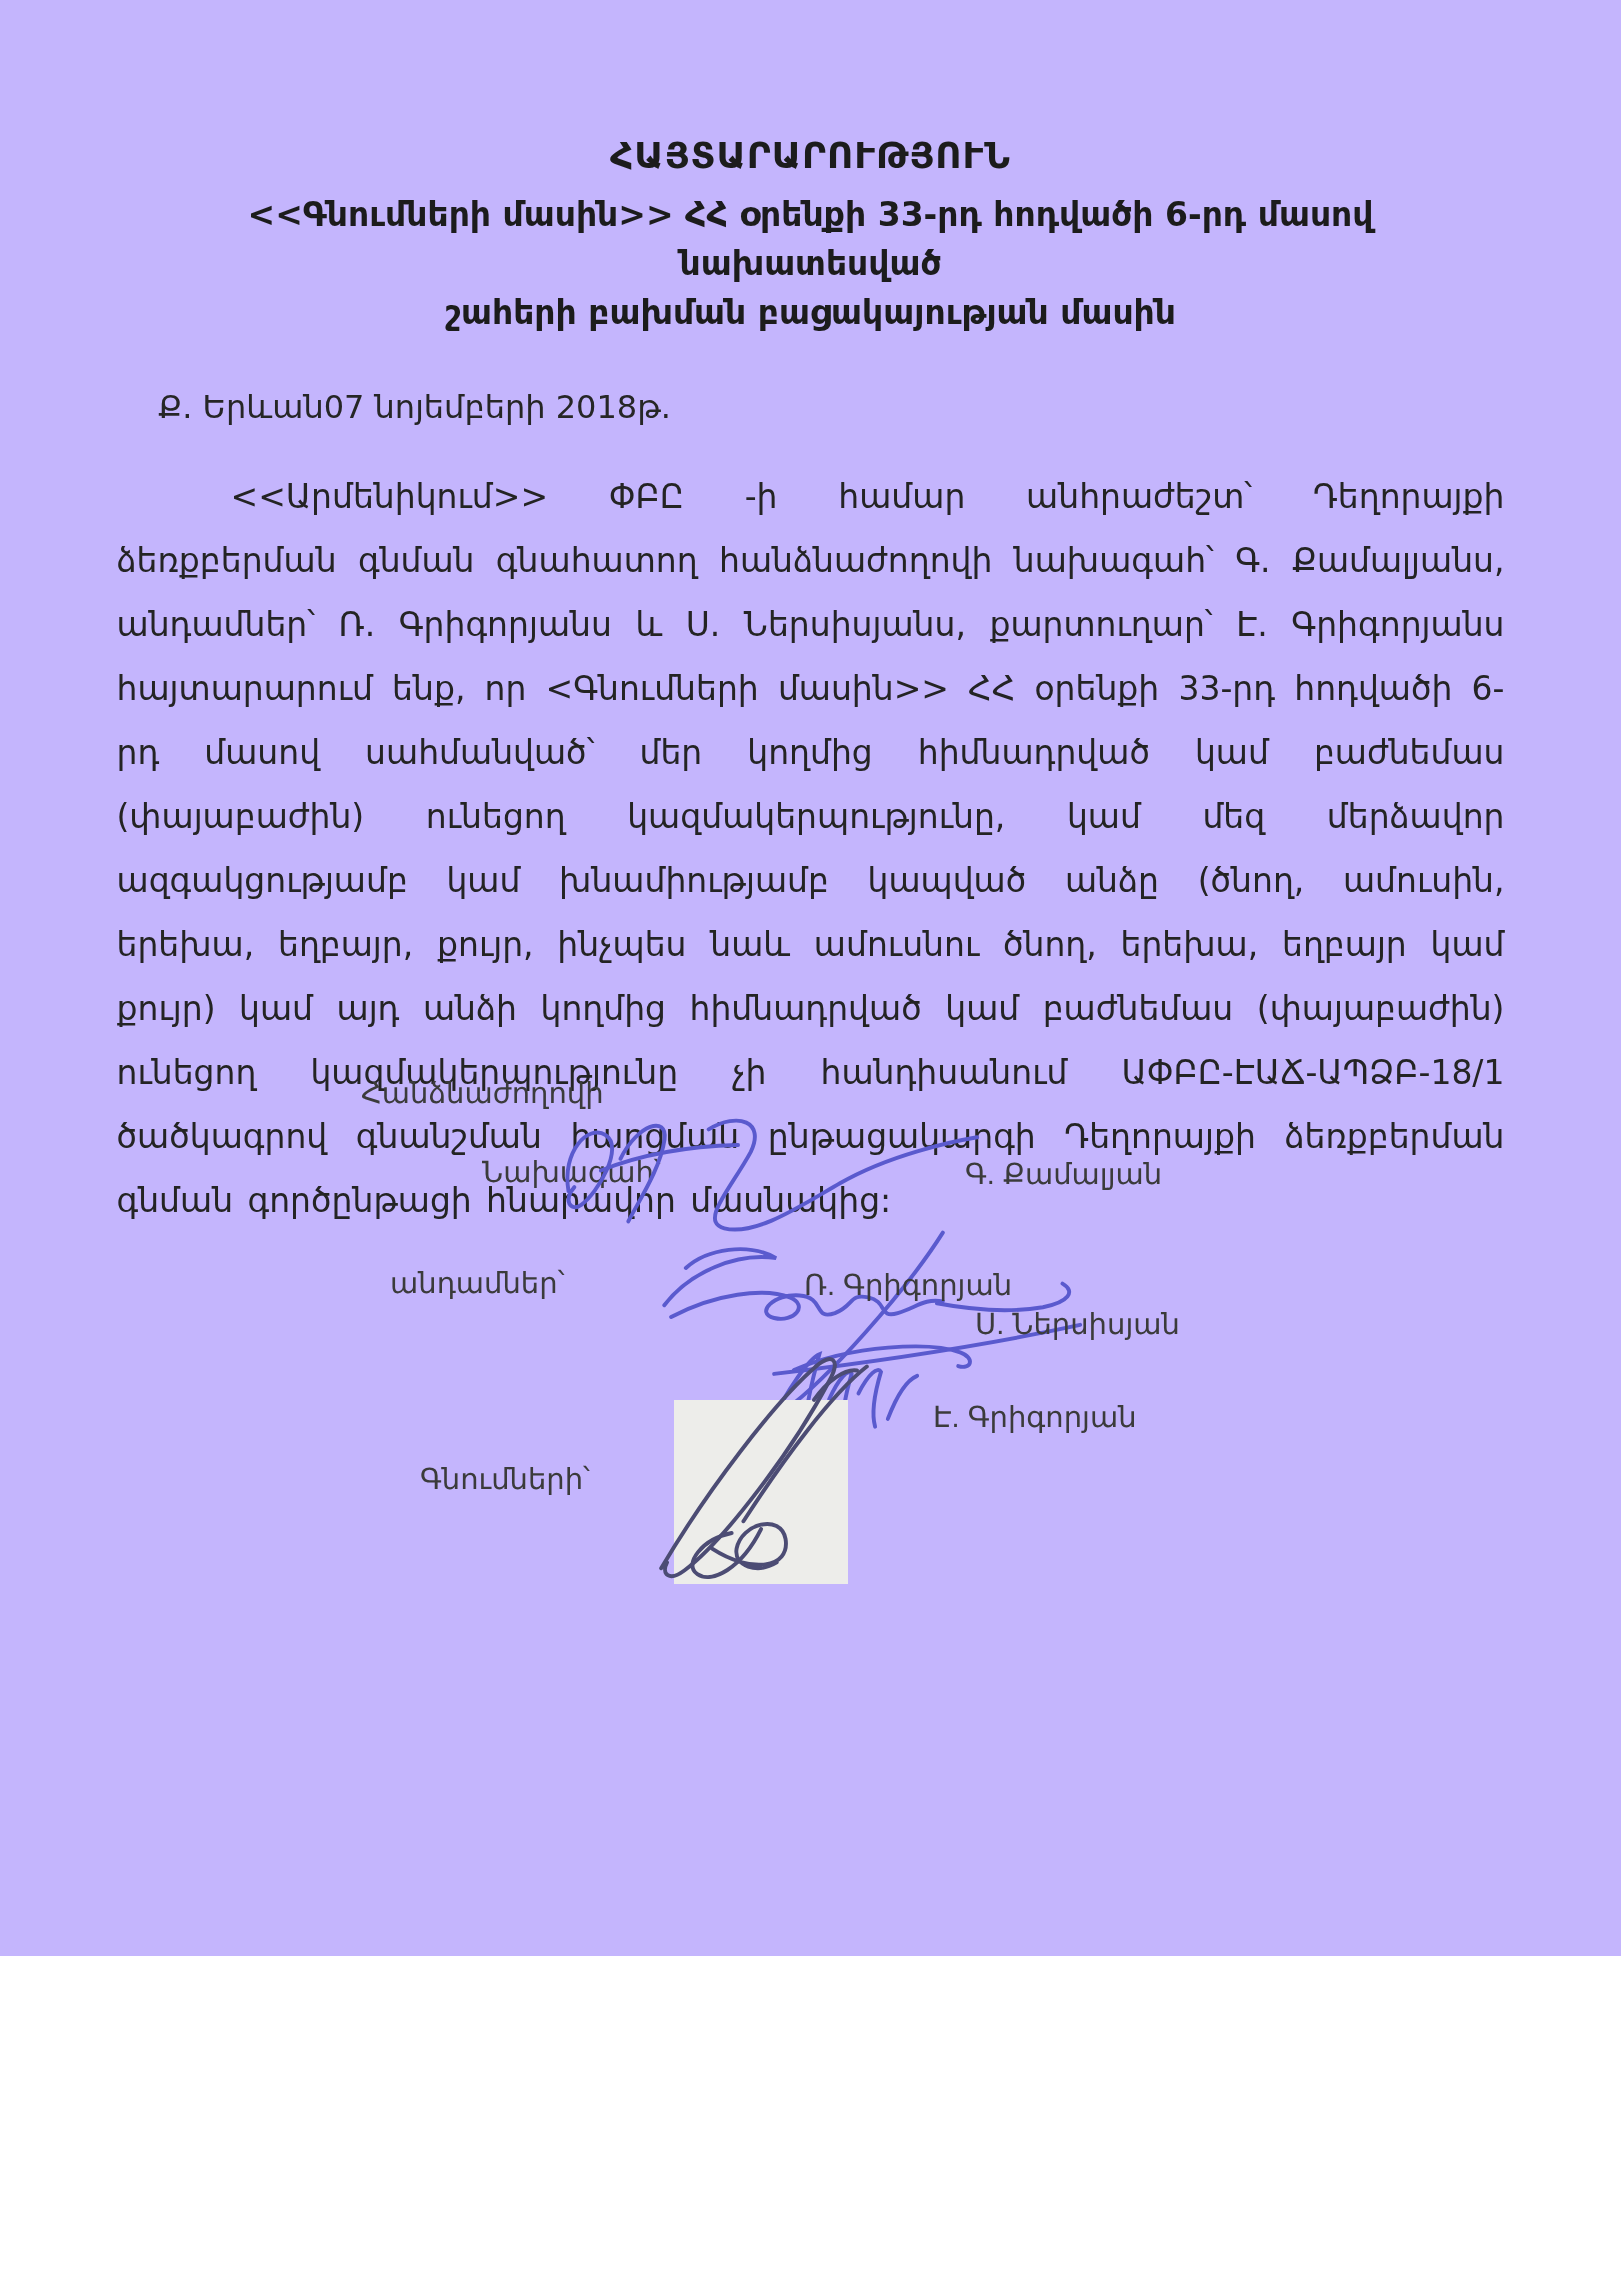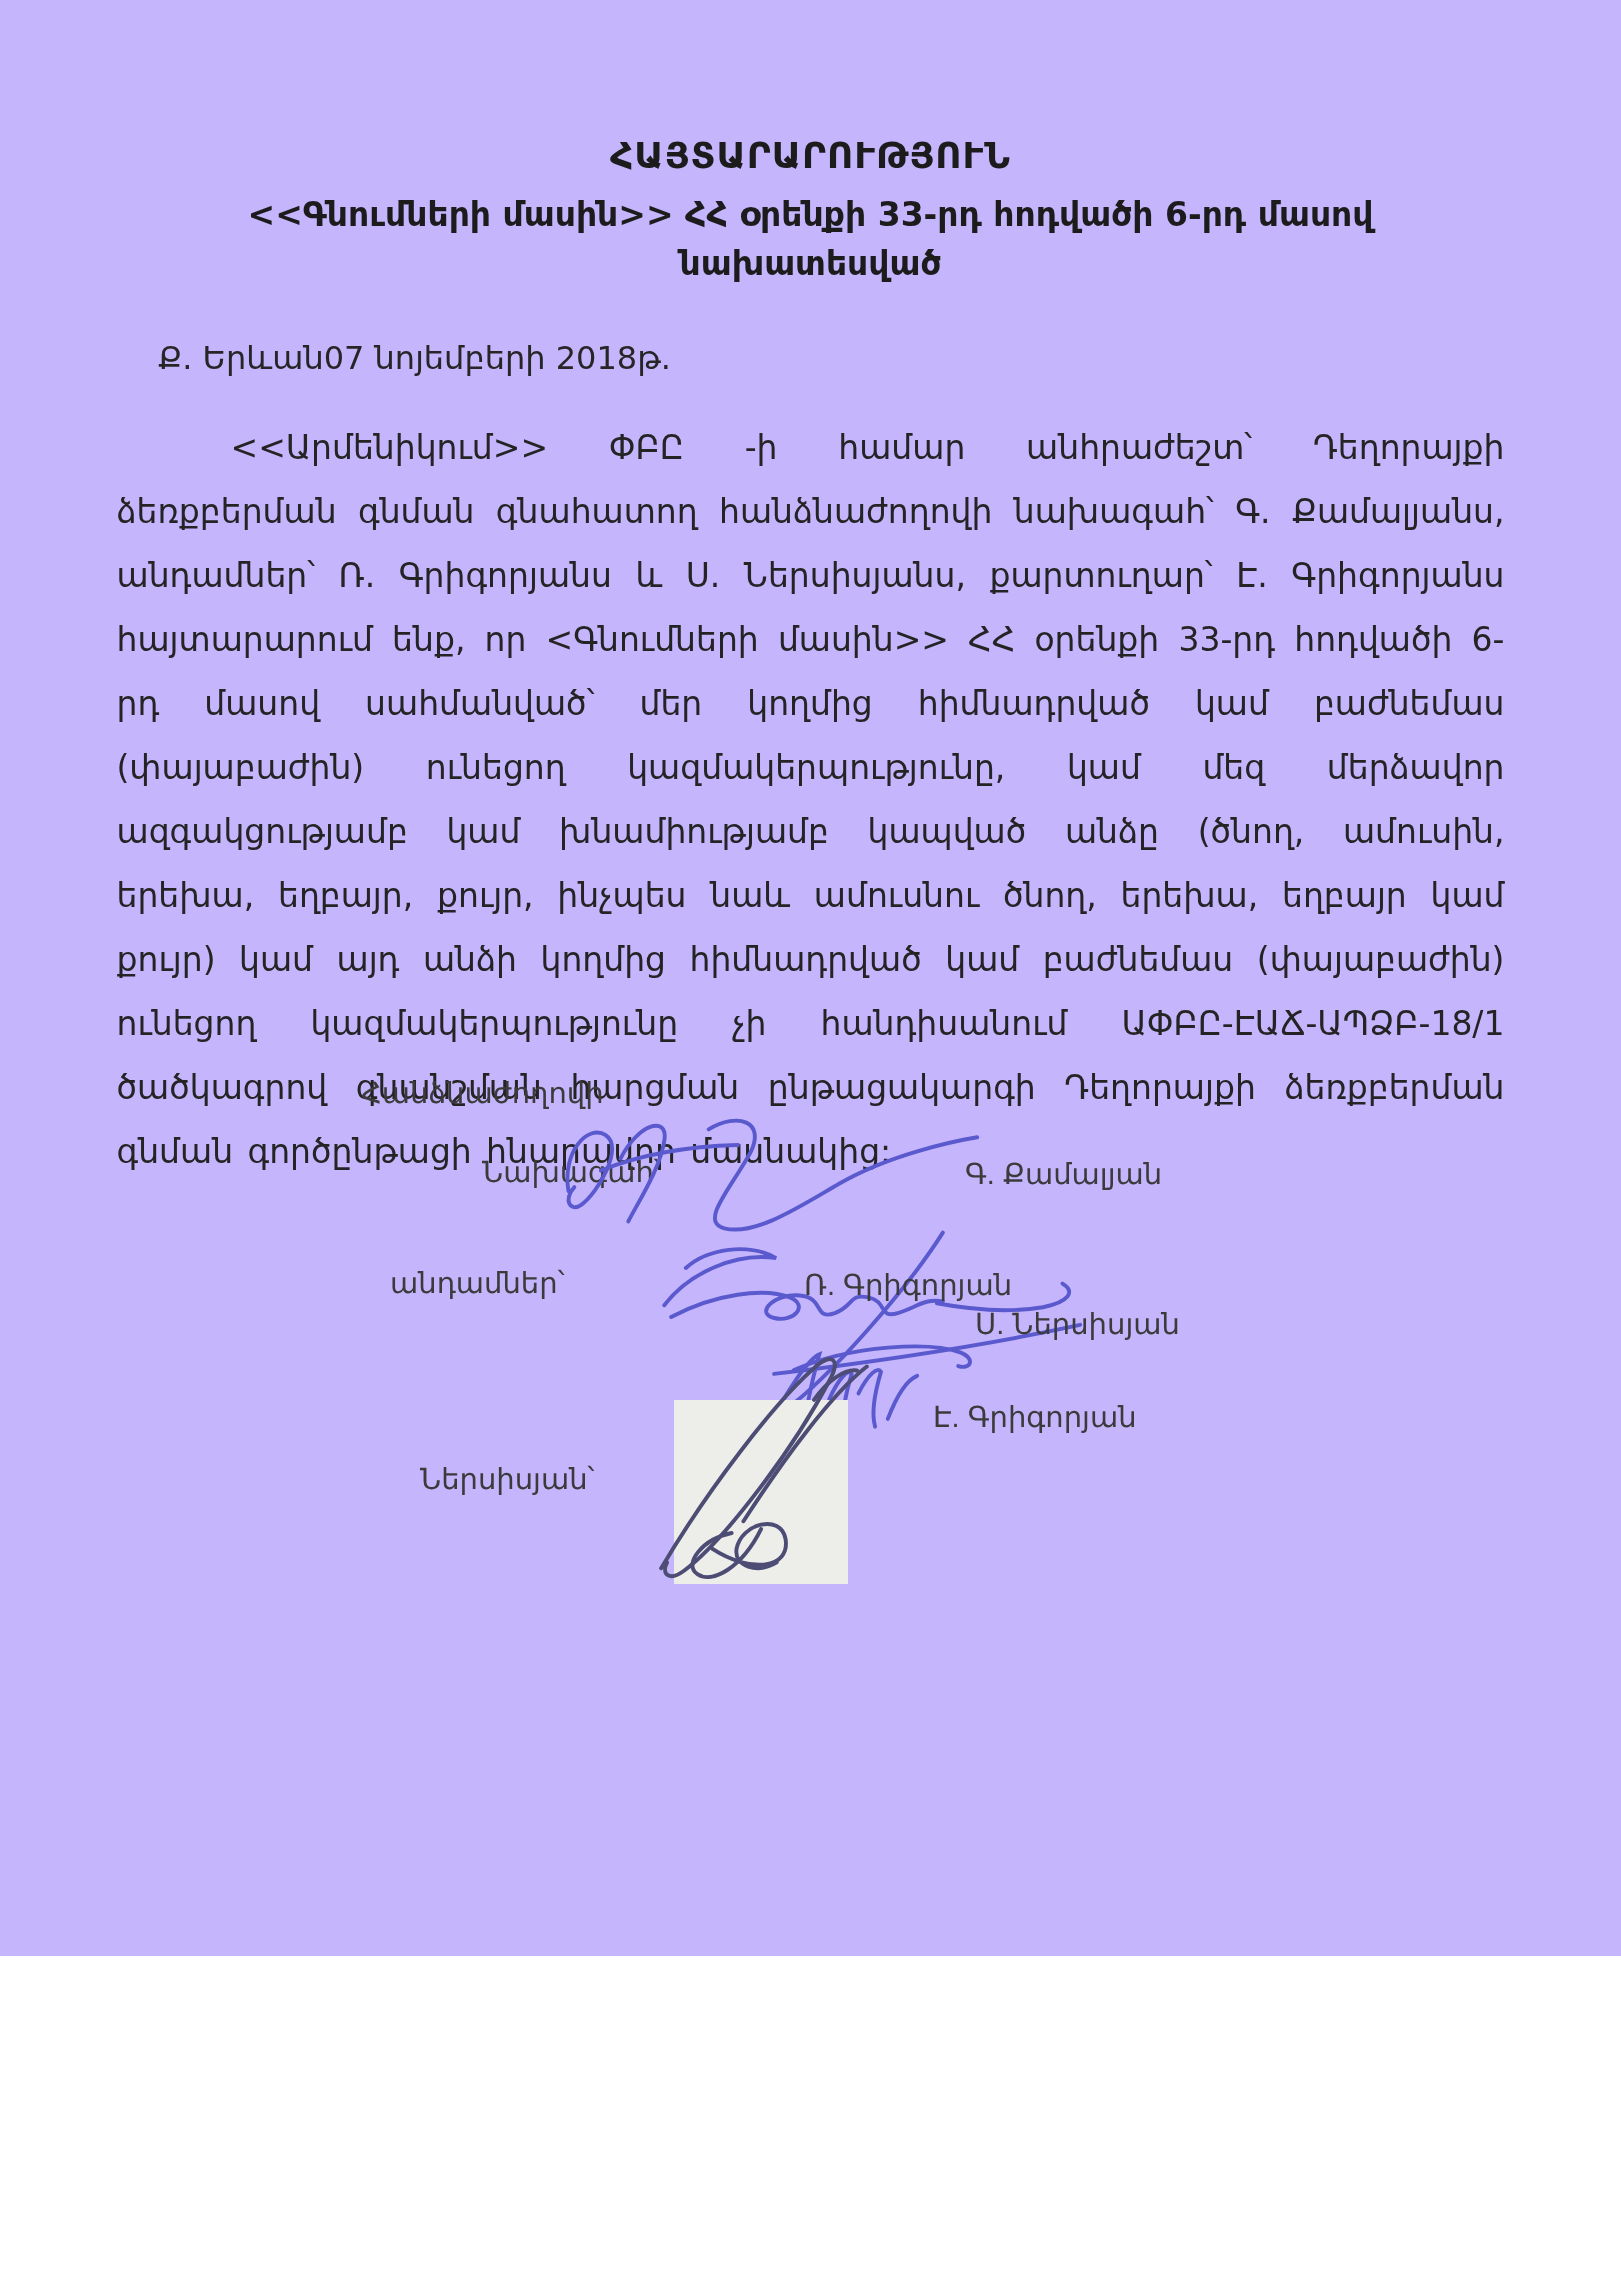--- a/index.html
+++ b/index.html
@@ -80,20 +80,21 @@
 </style>
 </head>
 <body>
 
 <div class="page">
 
   <div class="header">
     <div class="doc-title">ՀԱՅՏԱՐԱՐՈՒԹՅՈՒՆ</div>
     <div class="doc-subtitle">
       <span>&lt;&lt;Գնումների մասին&gt;&gt; ՀՀ օրենքի 33-րդ հոդվածի 6-րդ մասով նախատեսված</span><br>
+      <span>շահերի բախման բացակայության մասին</span>
     </div>
   </div>
 
   <div class="place-date-row">
     <span class="place">Ք. Երևան</span>
     <span class="date">07  նոյեմբերի 2018թ.</span>
   </div>
 
   <div class="body-paragraph">&lt;&lt;Արմենիկում&gt;&gt; ՓԲԸ  -ի համար անհրաժեշտ՝ Դեղորայքի ձեռքբերման գնման գնահատող հանձնաժողովի նախագահ՝ Գ. Քամալյանս, անդամներ՝ Ռ. Գրիգորյանս և Ս.  Ներսիսյանս, քարտուղար՝ Է. Գրիգորյանս հայտարարում ենք, որ &lt;Գնումների մասին&gt;&gt; ՀՀ օրենքի 33-րդ հոդվածի 6-րդ մասով սահմանված՝ մեր կողմից հիմնադրված կամ բաժնեմաս (փայաբաժին) ունեցող կազմակերպությունը, կամ մեզ մերձավոր ազգակցությամբ կամ խնամիությամբ կապված անձը (ծնող, ամուսին, երեխա, եղբայր, քույր, ինչպես նաև ամուսնու ծնող, երեխա, եղբայր կամ քույր) կամ այդ անձի կողմից հիմնադրված կամ բաժնեմաս (փայաբաժին) ունեցող կազմակերպությունը չի հանդիսանում ԱՓԲԸ-ԷԱՃ-ԱՊՁԲ-18/1  ծածկագրով գնանշման հարցման ընթացակարգի Դեղորայքի ձեռքբերման գնման գործընթացի հնարավոր մասնակից:</div>
 
@@ -127,21 +128,21 @@
       <path d="M30,112 C55,62 76,34 86,30 C76,66 70,96 72,112"></path>
       <path d="M96,76 C106,54 116,44 119,50 C113,70 109,92 111,106"></path>
       <path d="M126,70 C136,50 146,42 149,48 C143,68 139,90 143,104"></path>
       <path d="M156,96 C166,70 176,56 186,52"></path>
       <path d="M60,46 C120,20 200,17 230,28 C246,34 241,46 228,42"></path>
     </g>
   </svg>
   <div class="sig-text" style="left:975px; top:1307px;">Ս. Ներսիսյան</div>
 
   <div class="sig-bg"></div>
-  <div class="sig-text" style="left:420px; top:1462px;">Ներսիսյան՝</div>
+  <div class="sig-text" style="left:420px; top:1462px;">Գնումների՝</div>
   <svg class="sig-svg" style="left:622px; top:1341px;" width="284" height="245" viewBox="0 0 290 250">
     <g fill="none" stroke="#4c4c74" stroke-width="4" stroke-linecap="round">
       <path d="M40,232 C86,154 156,62 198,26 C214,12 224,18 212,40 C174,112 104,204 64,234 C48,246 40,238 46,226"></path>
       <path d="M124,184 C164,122 214,54 250,26"></path>
       <path d="M92,212 C132,238 172,232 167,202 C162,176 122,186 117,212 C114,230 138,238 158,226"></path>
       <path d="M142,192 C122,232 92,248 77,238 C62,228 82,202 112,196"></path>
       <path d="M196,60 C210,40 228,28 240,30"></path>
     </g>
   </svg>
   <div class="sig-text" style="left:933px; top:1400px;">Է. Գրիգորյան</div>

